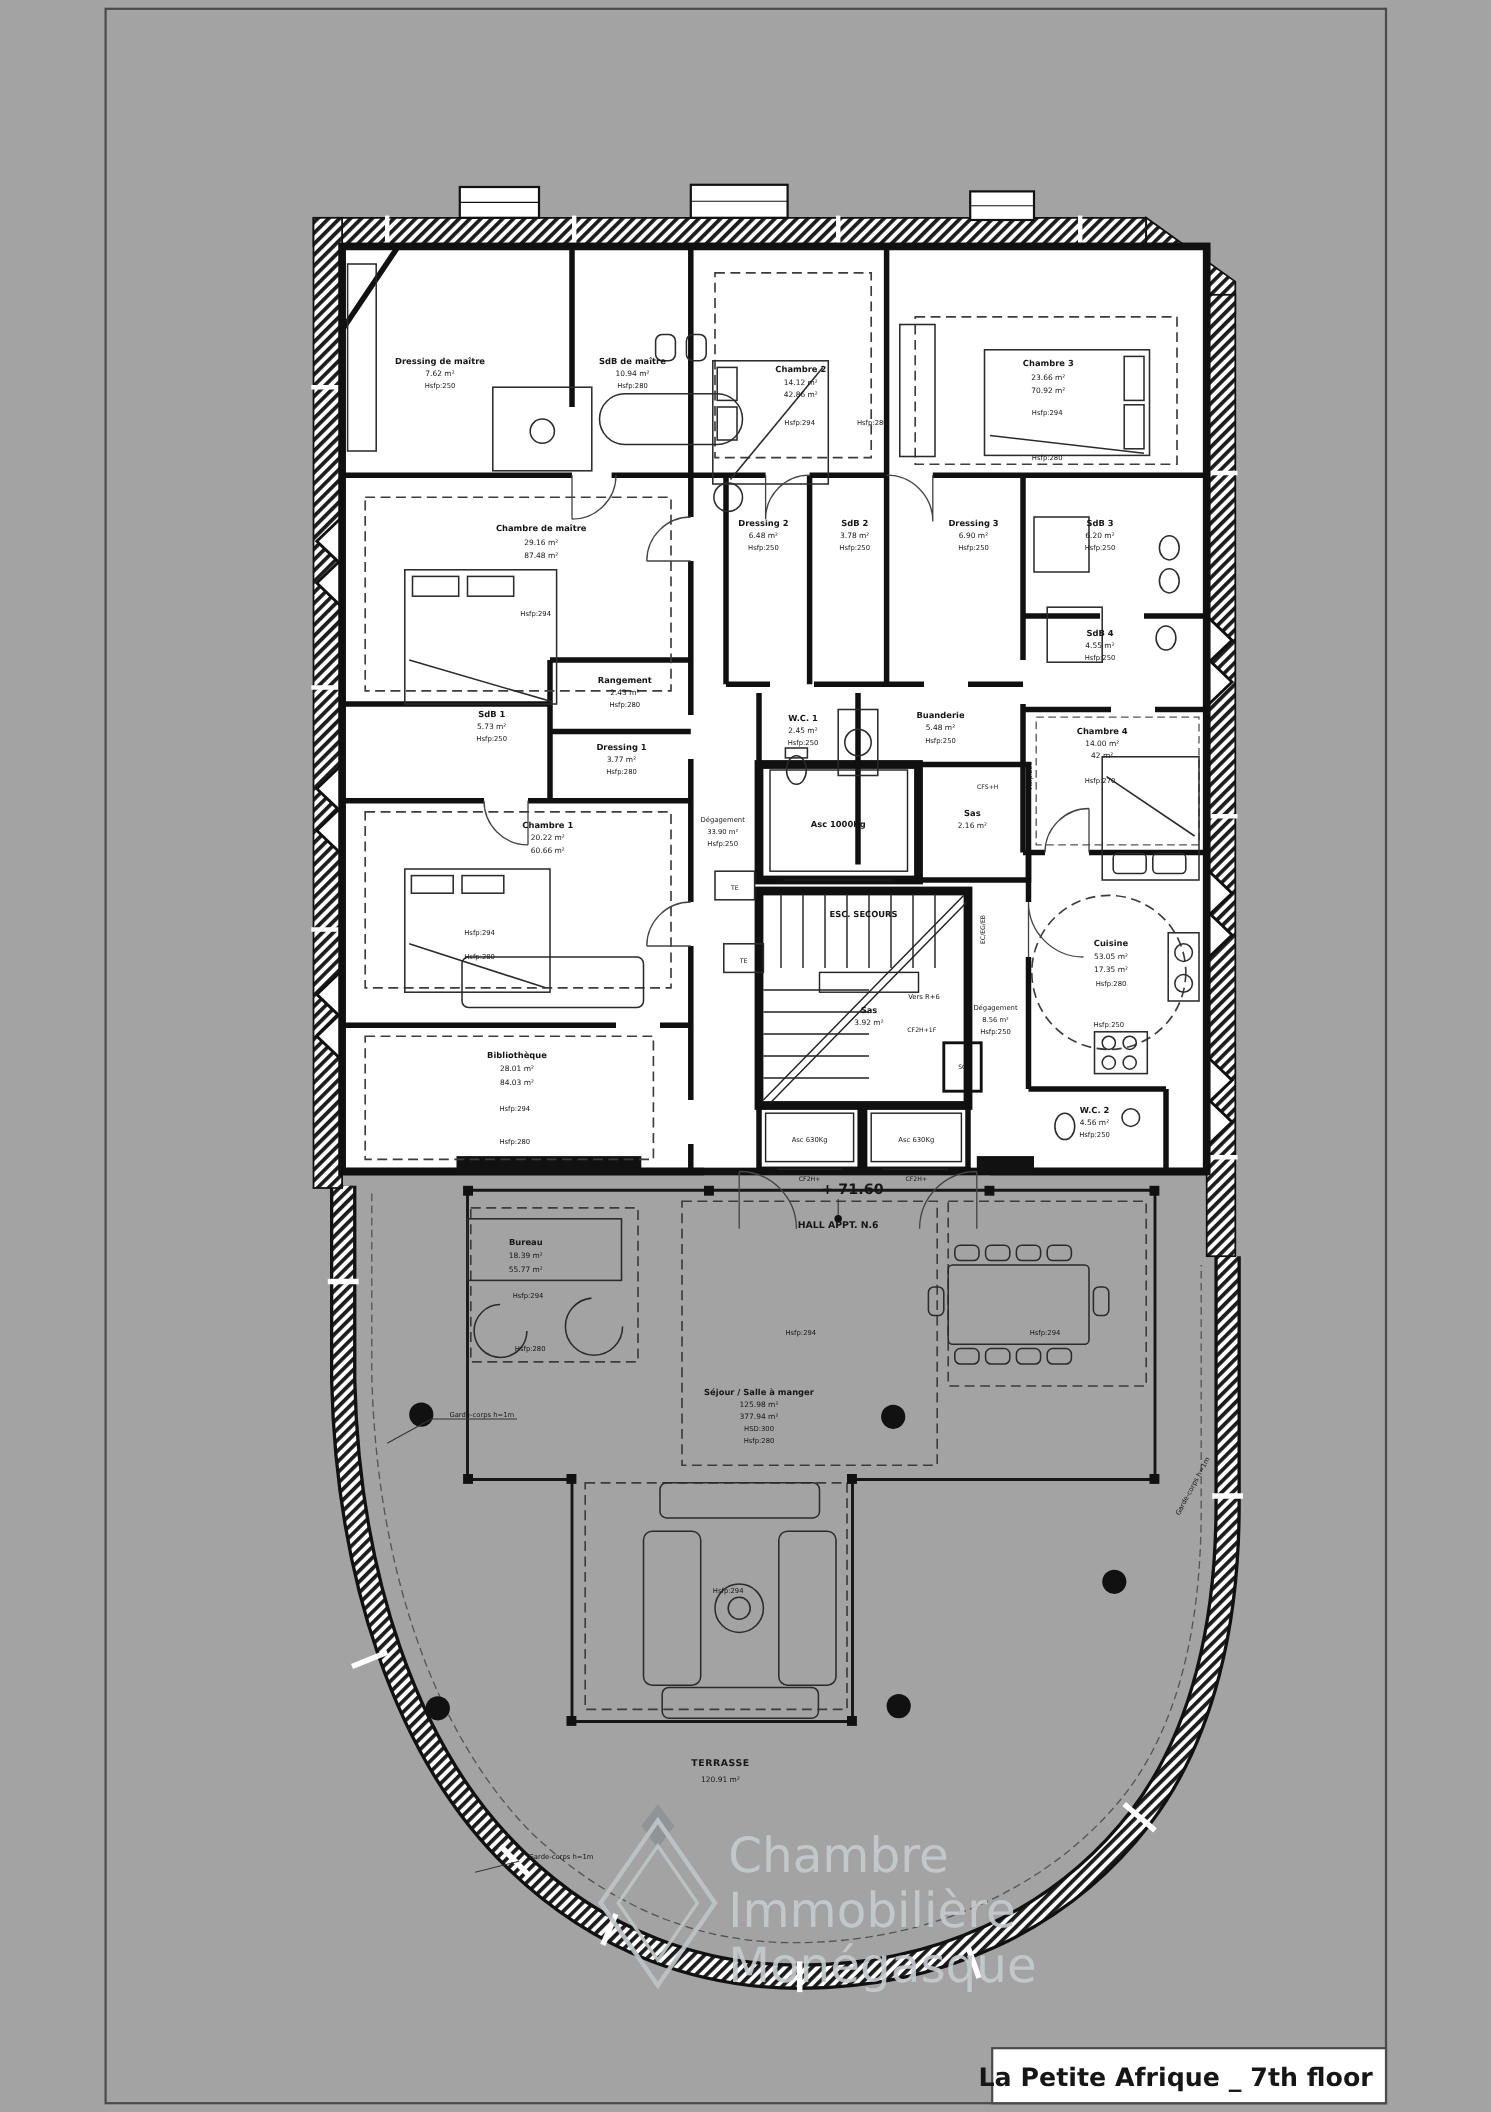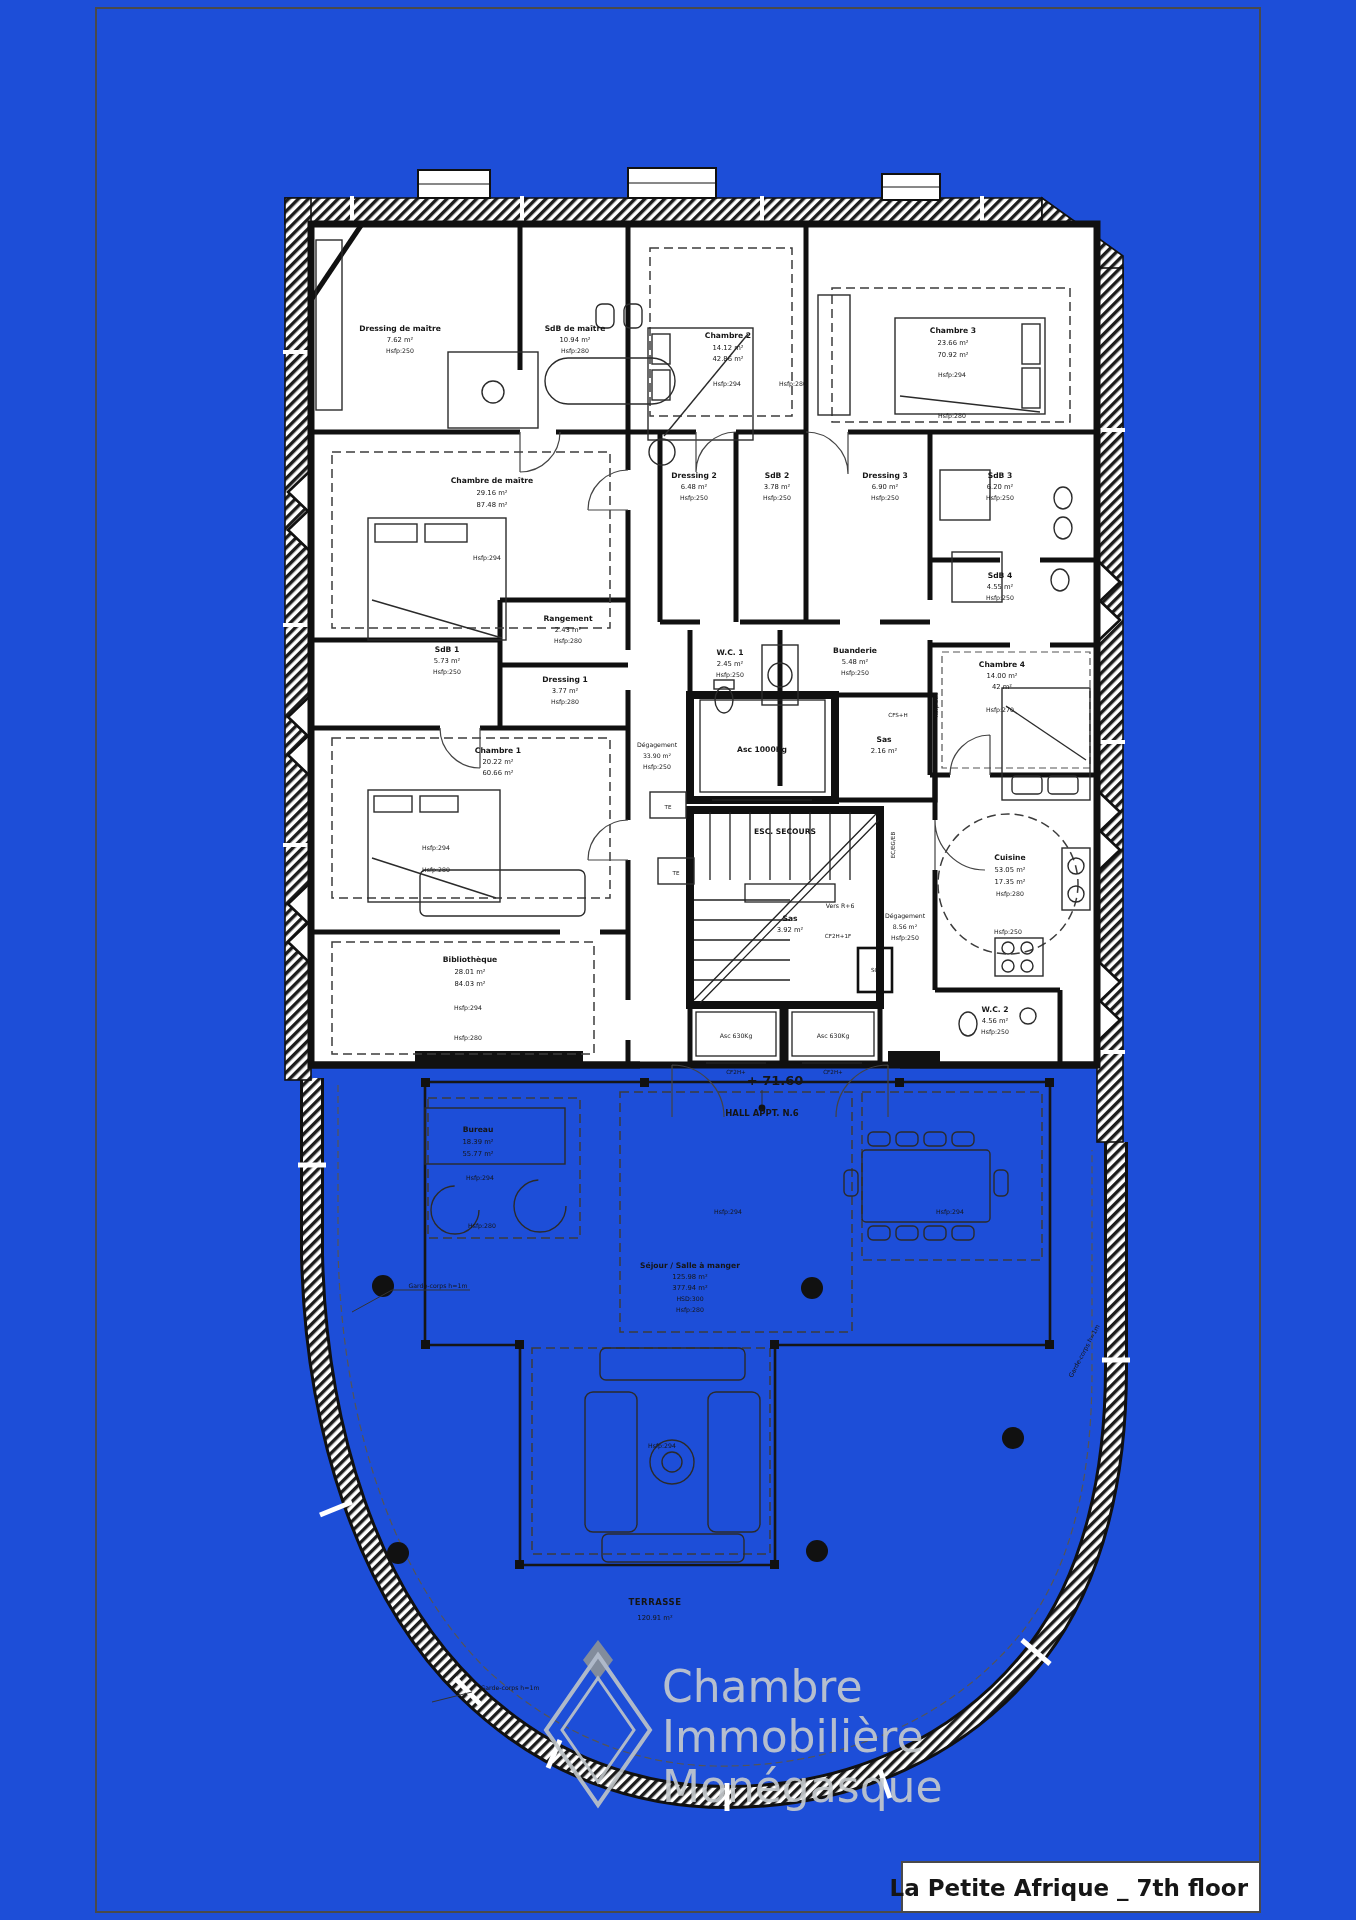--- a/index.html
+++ b/index.html
@@ -1,16 +1,16 @@
 <!DOCTYPE html>
 <html><head>
 <meta charset="utf-8">
 <style>
   html,body{margin:0;padding:0;background:#ffffff;}
-  .sheet{position:relative;width:1356px;height:1920px;background:#1d4ed8;overflow:hidden;}
+  .sheet{position:relative;width:1356px;height:1920px;background:#a3a3a3;overflow:hidden;}
   svg{position:absolute;left:0;top:0;}
   text{font-family:"DejaVu Sans",sans-serif;fill:#161616;}
   .rn{font-size:7.6px;font-weight:700;text-anchor:middle;}
   .ra{font-size:6.8px;text-anchor:middle;}
   .rh{font-size:6.2px;text-anchor:middle;}
   .tiny{font-size:5.6px;text-anchor:middle;}
   .lvl{font-size:13px;font-weight:700;text-anchor:middle;}
   .hall{font-size:8.5px;font-weight:700;text-anchor:middle;}
   .terr{font-size:8.5px;font-weight:700;text-anchor:middle;letter-spacing:.5px;}
   .title{font-size:23px;font-weight:600;text-anchor:end;}

